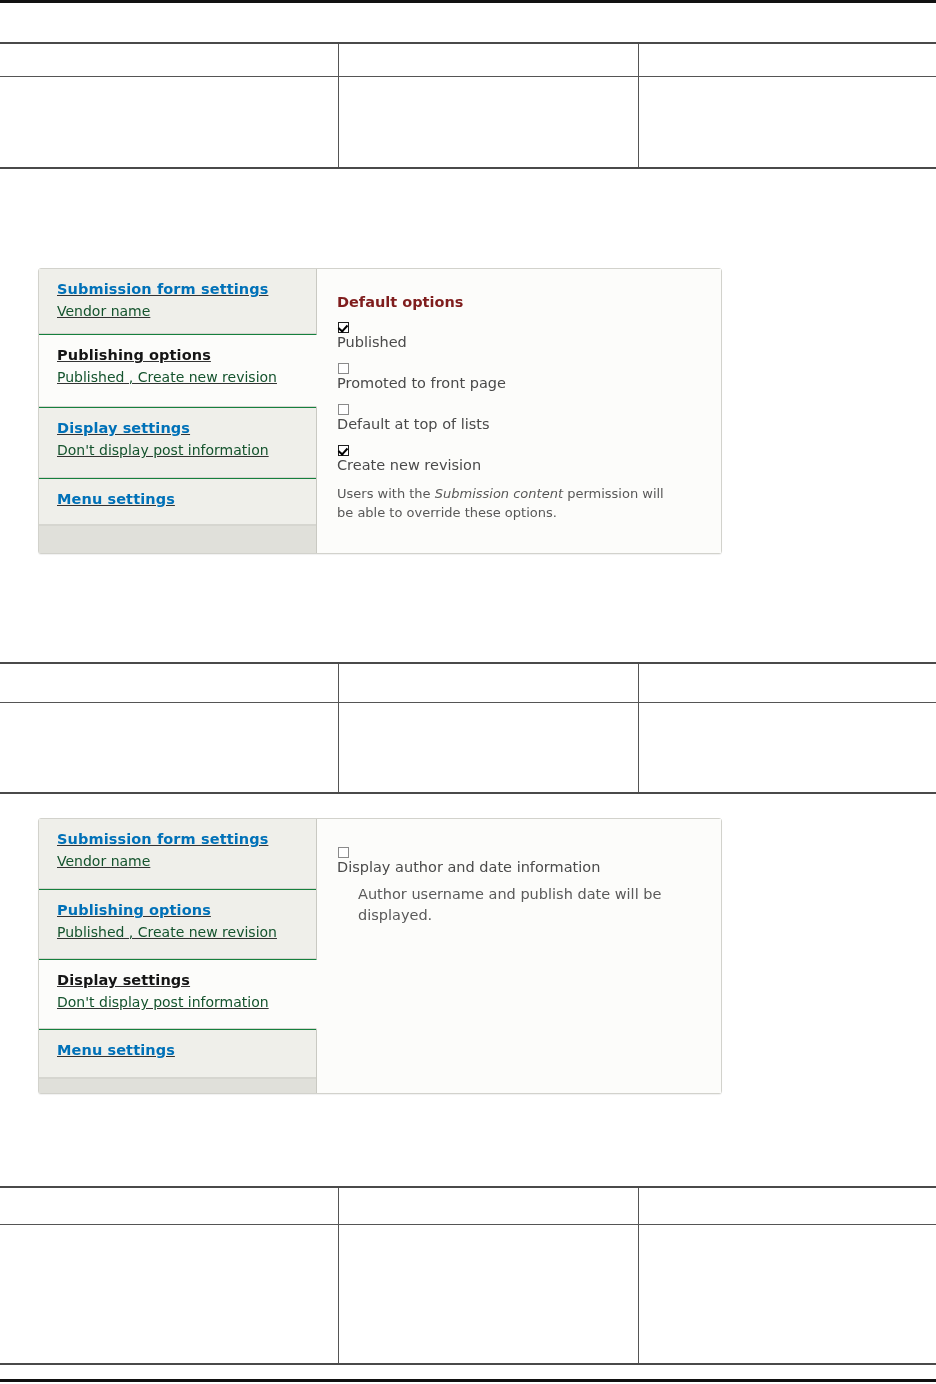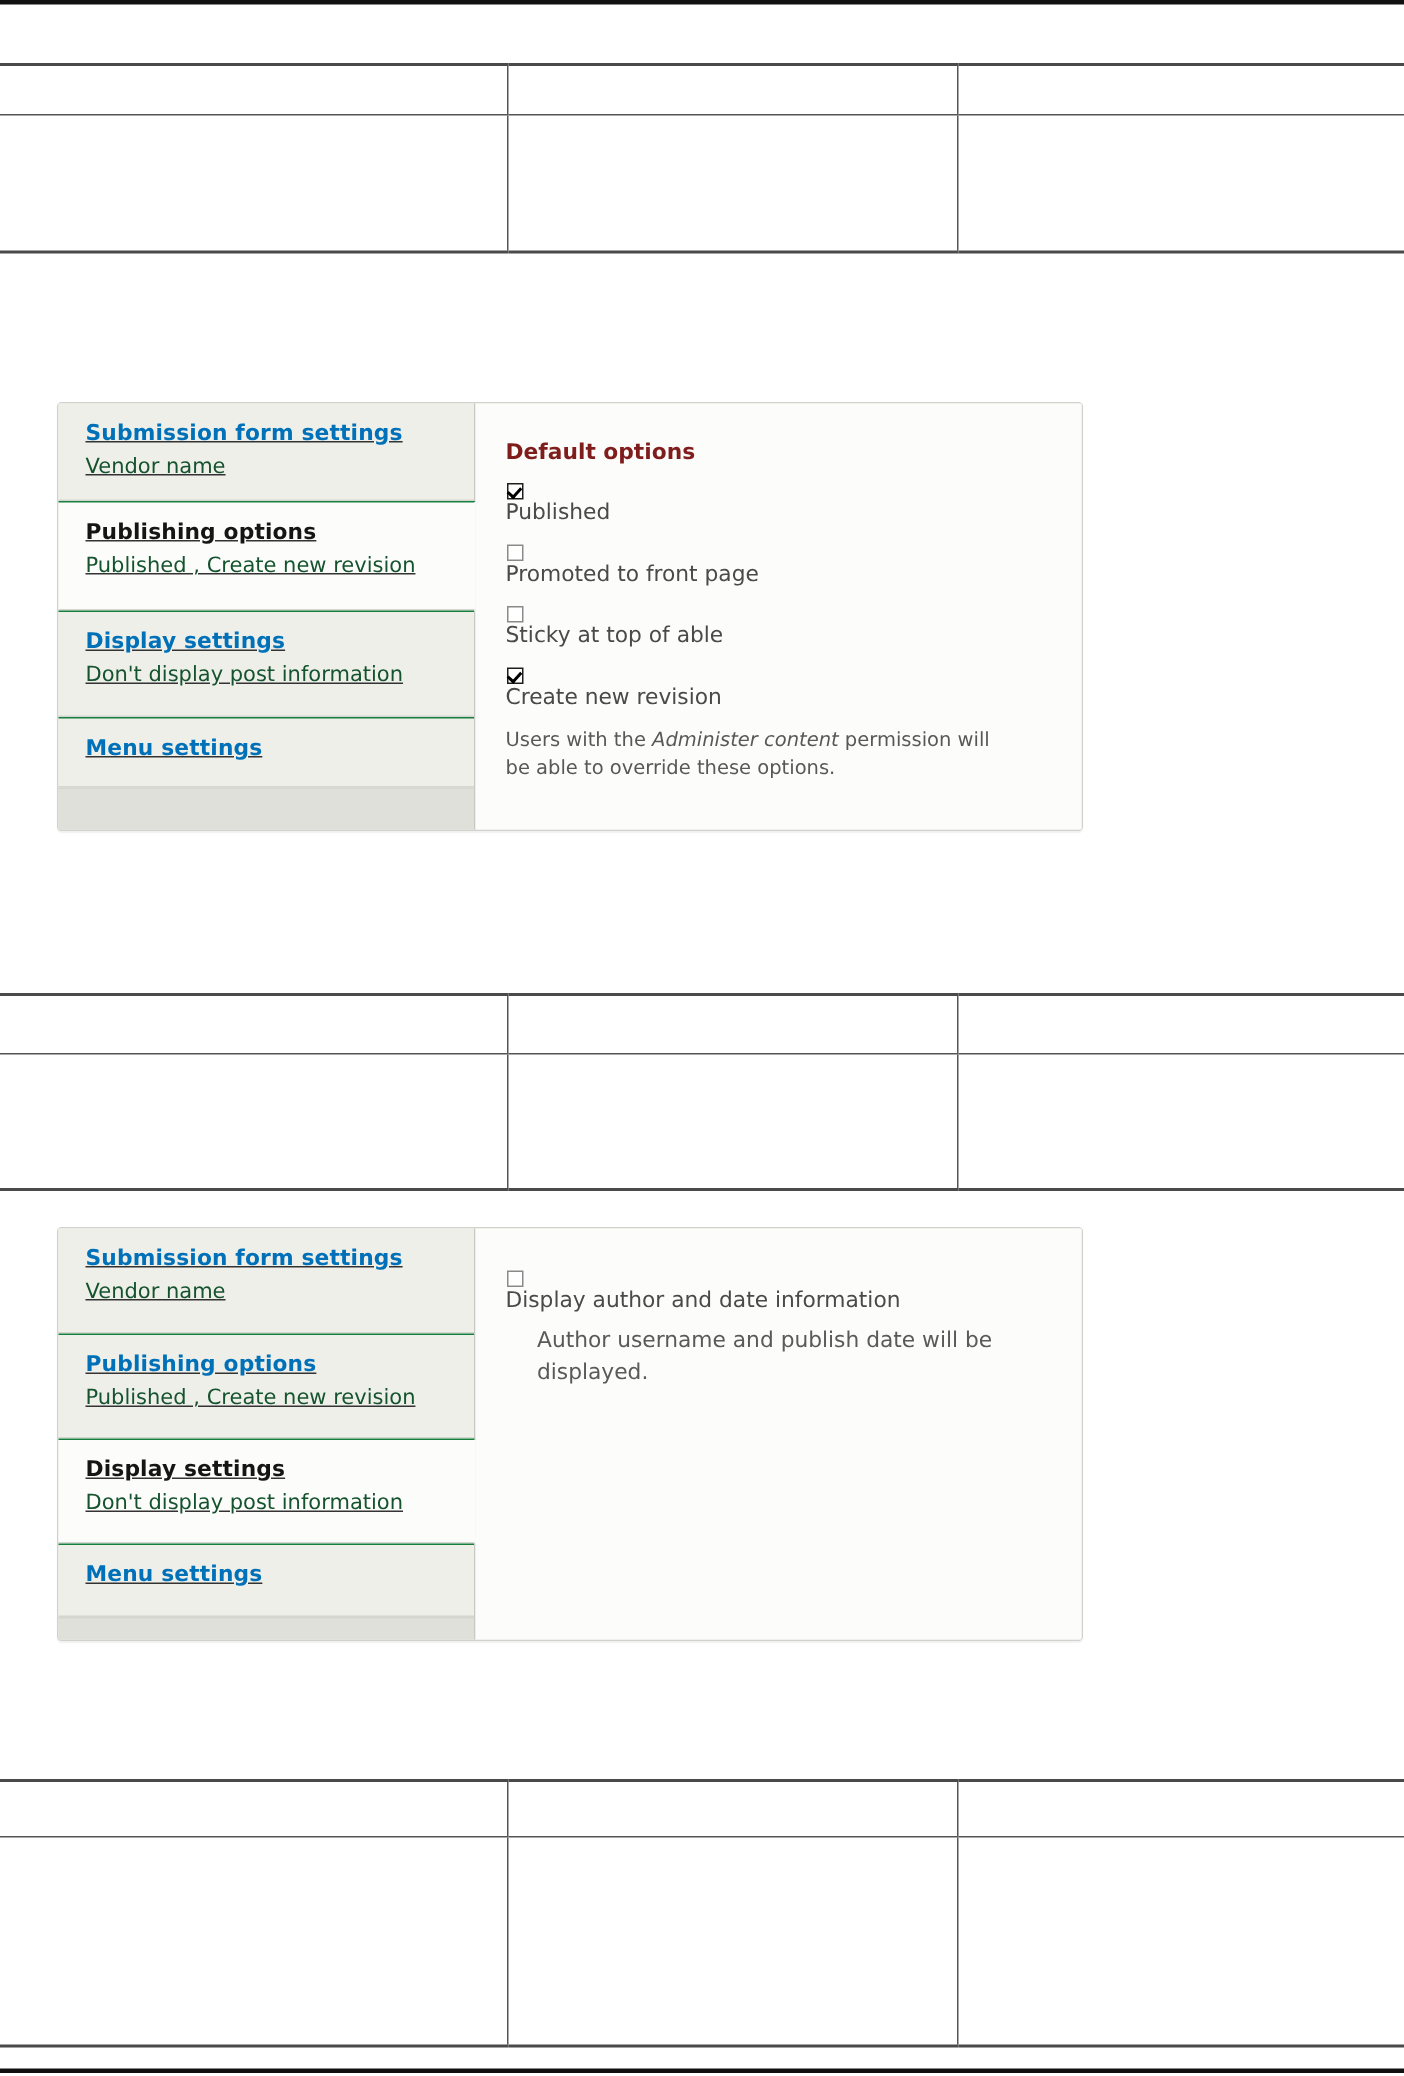--- a/index.html
+++ b/index.html
@@ -251,29 +251,29 @@
       <span class="cb-label">Published</span>
     </div>
 
     <div class="cb-row">
       <span class="cb-box"></span>
       <span class="cb-label">Promoted to front page</span>
     </div>
 
     <div class="cb-row">
       <span class="cb-box"></span>
-      <span class="cb-label">Sticky at top of able</span>
+      <span class="cb-label">Default at top of lists</span>
     </div>
 
     <div class="cb-row">
       <span class="cb-box checked"></span>
       <span class="cb-label">Create new revision</span>
     </div>
 
-    <div class="pane-note"><span>Users with the </span><em>Administer content</em><span> permission will be able to override these options.</span></div>
+    <div class="pane-note"><span>Users with the </span><em>Submission content</em><span> permission will be able to override these options.</span></div>
   </div>
 </div>
 
 <table class="doc-table" style="top:662px;">
   <tbody>
     <tr class="head-row">
       <td class="c0" style="width:338px;height:38px;">
           <span class="cell-text"></span>
         </td>
       <td style="width:299px;">

